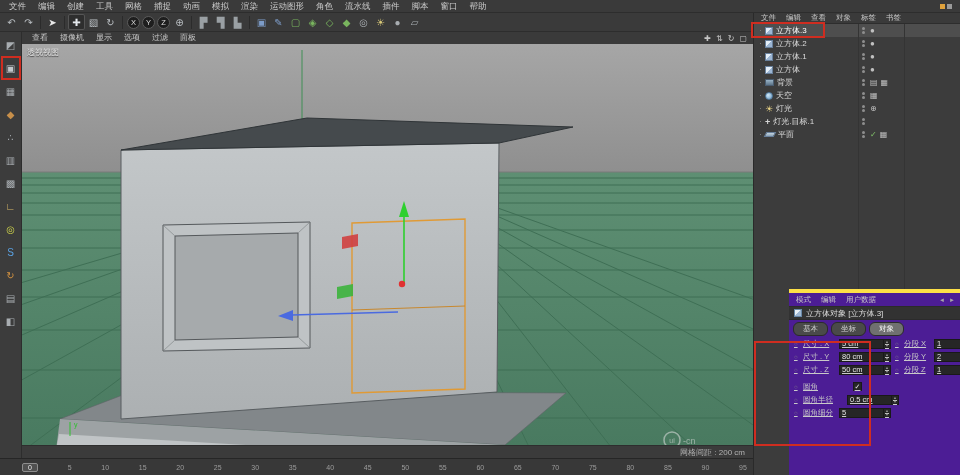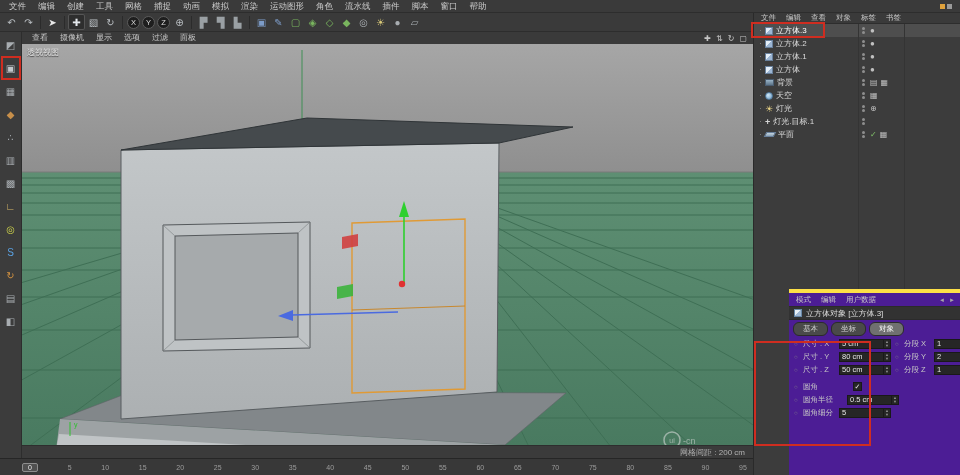--- a/index.html
+++ b/index.html
@@ -87,21 +87,21 @@
   .attr-nav { margin-left:auto; display:flex; gap:4px; padding-right:5px; font-size:6px; color:#a8a8a8; }
   .attr-title { display:flex; align-items:center; gap:4px; height:14px; background:#323232;
                 border-top:1px solid #2b2b2b; border-bottom:1px solid #2b2b2b; padding-left:5px;
                 font-size:8px; color:#dedede; }
   .mini-cube { width:8px; height:8px; background:linear-gradient(135deg,#e8f0f8 0 50%,#9fb8d4 50% 100%); border:1px solid #6888a8; flex:none; }
   .attr-tabs { display:flex; align-items:center; height:17px; padding-left:4px; }
   .tab { background:#4a4a4a; border:1px solid #2b2b2b; border-radius:6px; padding:1px 9px;
          font-size:7.5px; color:#cfcfcf; margin-right:3px; white-space:nowrap; }
   .tab.active { background:#707070; color:#fff; }
   .attr-section { height:13px; font-size:8px; color:#e2e2e2; padding:2px 0 0 6px; }
-  .attr-row { display:flex; align-items:center; height:13px; padding-left:5px; }
+  .attr-row { display:flex; align-items:center; height:13px; padding-left:5px;text-decoration:underline; }
   .gap-top { margin-top:4px; }
   .rec { width:9px; font-size:6px; color:#8a8a8a; flex:none; }
   .lb { font-size:7.5px; color:#c6c6c6; flex:none; white-space:nowrap; }
   .fld { display:inline-flex; align-items:center; height:10px; background:#262626; border:1px solid #191919;
          flex:none; margin-right:4px; }
   .fv { flex:1; padding:0 2px; font-size:7.5px; color:#e4e4e4; white-space:nowrap; overflow:hidden; }
   .spin { width:7px; align-self:stretch; border-left:1px solid #191919; display:flex; flex-direction:column;
           align-items:center; justify-content:center; }
   .spin i { font-style:normal; font-size:4px; line-height:4px; color:#909090; display:block; }
   .chk { width:9px; height:9px; background:#262626; border:1px solid #191919; color:#e8e8e8; font-size:7px;

